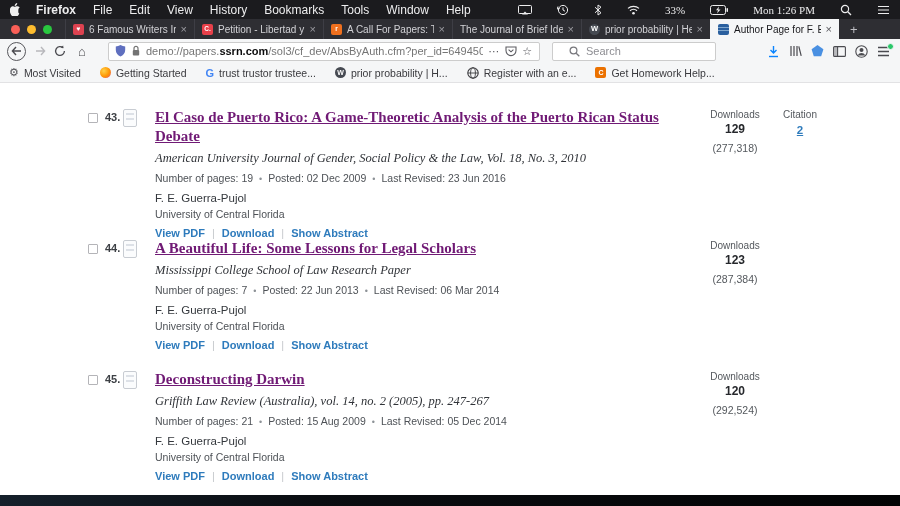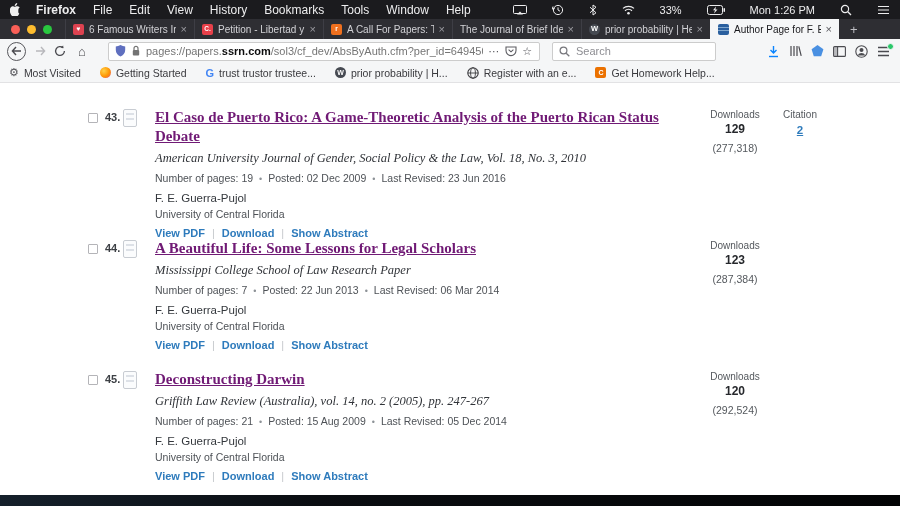--- a/index.html
+++ b/index.html
@@ -6,21 +6,21 @@
   html,body { width:900px; height:506px; overflow:hidden; }
   .screen { position:relative; width:900px; height:506px; background:#fff;
             font-family:"Liberation Sans",sans-serif; -webkit-font-smoothing:antialiased; }
 
   
   .menubar { position:absolute; top:0; left:0; right:0; height:19px; background:#1b1b1e;
              display:flex; align-items:center; padding:8px 10px; color:#ededee; font-size:12px; }
   .menubar .mitem { margin-right:17px; white-space:nowrap; }
   .menubar .app { font-weight:bold; }
   .apple-wrap { margin-right:15px; display:inline-flex; align-items:center; }
-  .menubar-right { margin-left:auto; display:flex; align-items:center; gap:25px; font-size:11px; }
+  .menubar-right { margin-left:auto; display:flex; align-items:center; gap:25px; font-size:11px;font-family:Liberation Serif, serif; }
   .micon { display:inline-flex; align-items:center; }
 
   
   .tabbar { position:absolute; top:19px; left:0; right:0; height:20px; background:#2e2e33;
             display:flex; align-items:stretch; }
   .traffic { display:flex; align-items:center; gap:7px; padding:0 13px 0 11px; }
   .light { width:9px; height:9px; border-radius:50%; }
   .light.red{ background:#f95f57; } .light.yellow{ background:#fdbc2e; } .light.green{ background:#29c73f; }
   .tab { width:129px; display:flex; align-items:center; gap:5px; padding:0 7px;
          font-size:10px; color:#d2d2d6; border-left:1px solid #3e3e45; overflow:hidden; cursor:default; }
@@ -42,21 +42,21 @@
             display:flex; align-items:center; padding:0 7px; }
   .navbtn { width:20px; height:20px; display:flex; align-items:center; justify-content:center; flex:none; }
   .backbtn { border:1.5px solid #56565b; border-radius:50%; width:19px; height:19px; margin-right:4px; }
   .homebtn { margin-left:2px; font-size:13px; color:#4c4c51; }
   .urlbar { margin-left:16px; width:432px; height:19px; background:#fff; border:1px solid #ccc;
             border-radius:2px; display:flex; align-items:center; padding:0 6px; gap:5px; flex:none; }
   .url-text { flex:1; font-size:11px; white-space:nowrap; overflow:hidden; }
   .url-dim { color:#757575; } .url-domain { color:#0c0c0d; font-weight:bold; }
   .url-more { color:#5a5a5f; font-size:11px; letter-spacing:1px; }
   .searchbox { margin-left:12px; width:164px; height:19px; background:#fff; border:1px solid #ccc;
-               border-radius:2px; display:flex; align-items:center; padding:0 6px; gap:6px; flex:none; }
+               border-radius:2px; display:flex; align-items:center; padding:0 16px; gap:6px; flex:none; }
   .search-ph { font-size:11px; color:#8e8e93; }
   .nav-right { margin-left:auto; display:flex; align-items:center; gap:9px; padding-right:3px; }
   .hamburger { position:relative; }
   .badge { position:absolute; top:-3px; right:-4px; width:7px; height:7px; border-radius:50%;
            background:#2ac769; border:1px solid #f5f6f7; }
 
   
   .bookmarksbar { position:absolute; top:63px; left:0; right:0; height:20px; background:#f5f6f7;
                   border-bottom:1px solid #e2e2e4; display:flex; align-items:center; padding:0 9px;
                   gap:19px; font-size:10.5px; color:#3a3a3e; }
@@ -237,21 +237,21 @@
         <svg width="11" height="12" viewBox="0 0 11 12">
             <path d="M5.5 0 C4 0.9 2.3 1.3 0.8 1.4 V5 c0 3.3 2.1 5.5 4.7 6.6 2.6-1.1 4.7-3.3 4.7-6.6 V1.4 C8.7 1.3 7 0.9 5.5 0z" fill="#5f6fbf"></path>
           </svg>
       </span>
       <span class="micon">
         <svg width="10" height="12" viewBox="0 0 10 12">
             <path d="M3 5.2 V3.4 a2 2 0 0 1 4 0 V5.2" fill="none" stroke="#737373" stroke-width="1.2"></path>
             <rect x="1.8" y="5" width="6.4" height="5.4" rx="1" fill="#737373"></rect>
           </svg>
       </span>
-      <span class="url-text"><span class="url-dim">pages://papers.</span><span class="url-domain">ssrn.com</span><span class="url-dim">/sol3/cf_dev/AbsByAuth.cfm?per_id=649450</span></span>
+      <span class="url-text"><span class="url-dim">demo://papers.</span><span class="url-domain">ssrn.com</span><span class="url-dim">/sol3/cf_dev/AbsByAuth.cfm?per_id=649450</span></span>
       <span class="url-more">⋯</span>
       <span class="micon">
         <svg width="12" height="11" viewBox="0 0 12 11">
             <path d="M1 1 h10 v3.6 a5 5 0 0 1 -10 0z" fill="none" stroke="#5d5d62" stroke-width="1.1"></path>
             <path d="M3.6 3.6 L6 5.8 L8.4 3.6" fill="none" stroke="#5d5d62" stroke-width="1.1"></path>
           </svg>
       </span>
       <span class="url-more">☆</span>
     </span>
 

